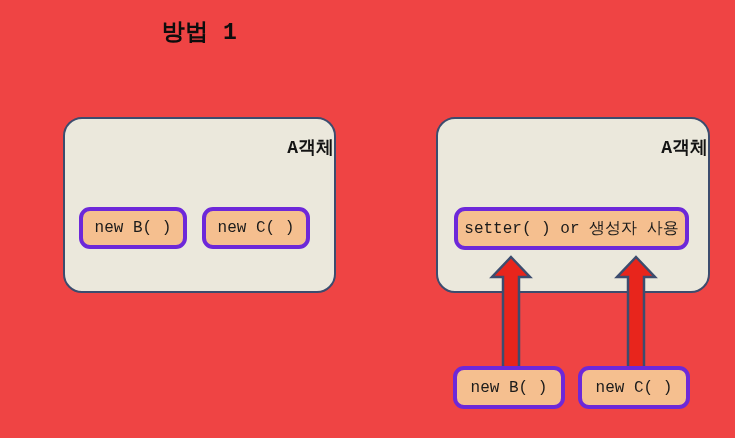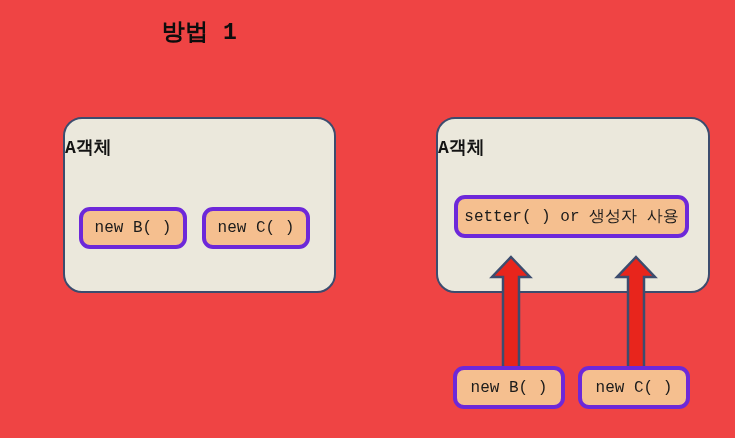--- a/index.html
+++ b/index.html
@@ -44,21 +44,21 @@
     box-sizing: border-box;
   }
   #object-box-left  { left: 63px;  top: 117px; width: 273px; height: 176px; }
   #object-box-right { left: 436px; top: 117px; width: 274px; height: 176px; }
 
   .object-title {
     position: absolute;
     top: 20px;
     left: 0;
     width: 100%;
-    text-align: left;
+    text-align: right;
     font-size: 18px;
     font-weight: bold;
     color: #141414;
     white-space: nowrap;
     line-height: 1;
   }
 
   
   .chip {
     position: absolute;
@@ -72,21 +72,21 @@
     color: #1b1b1b;
     white-space: nowrap;
   }
   .chip-inner { font-size: 16px; line-height: 1; }
 
   
   #chip-new-b-left  { left: 14px;  top: 88px; width: 108px; height: 42px; }
   #chip-new-c-left  { left: 137px; top: 88px; width: 108px; height: 42px; }
 
   
-  #chip-setter { left: 16px; top: 76px; width: 235px; height: 43px; }
+  #chip-setter { left: 16px; top: 88px; width: 235px; height: 43px; }
   #chip-setter .chip-inner { font-size: 16px; }
 
   
   #chip-new-b-bottom { left: 453px; top: 366px; width: 112px; height: 43px; }
   #chip-new-c-bottom { left: 578px; top: 366px; width: 112px; height: 43px; }
 
   
   .arrow {
     position: absolute;
     width: 44px;

